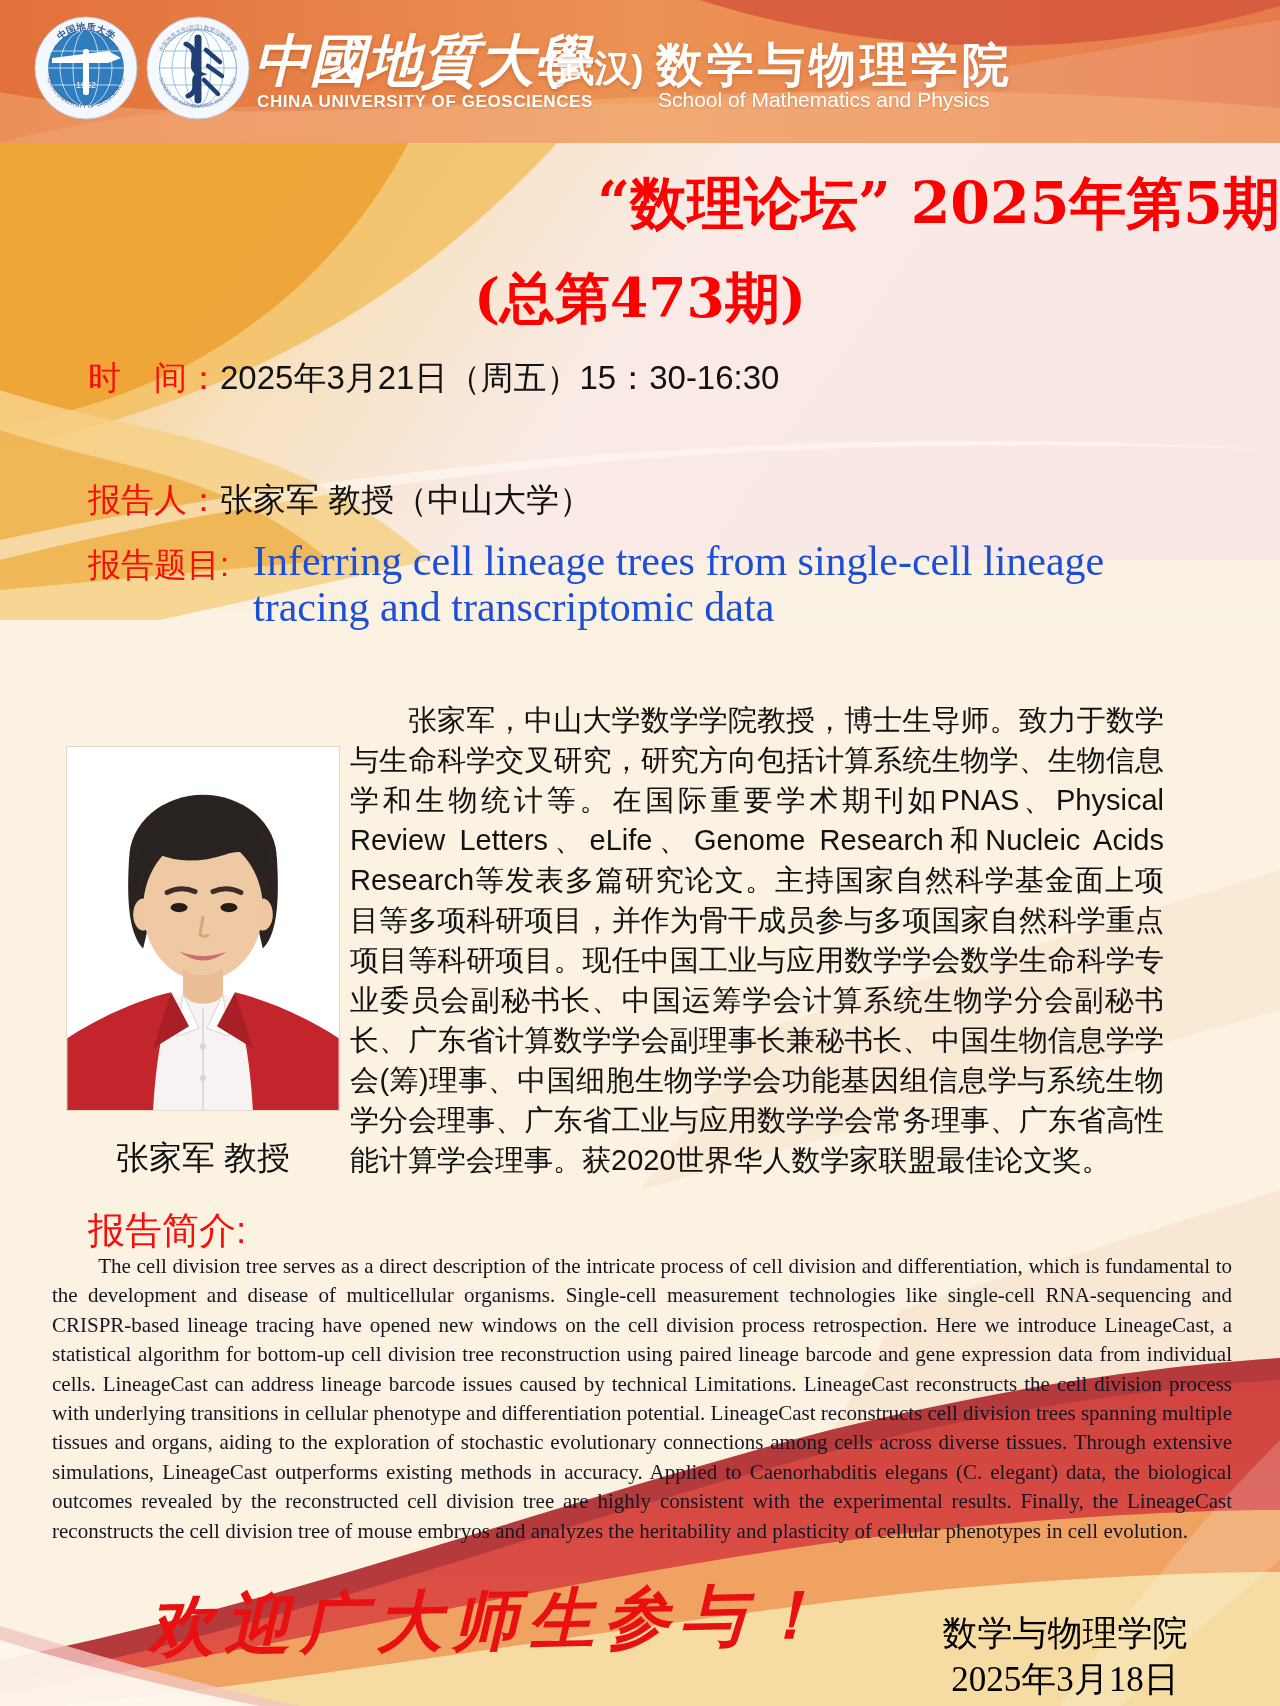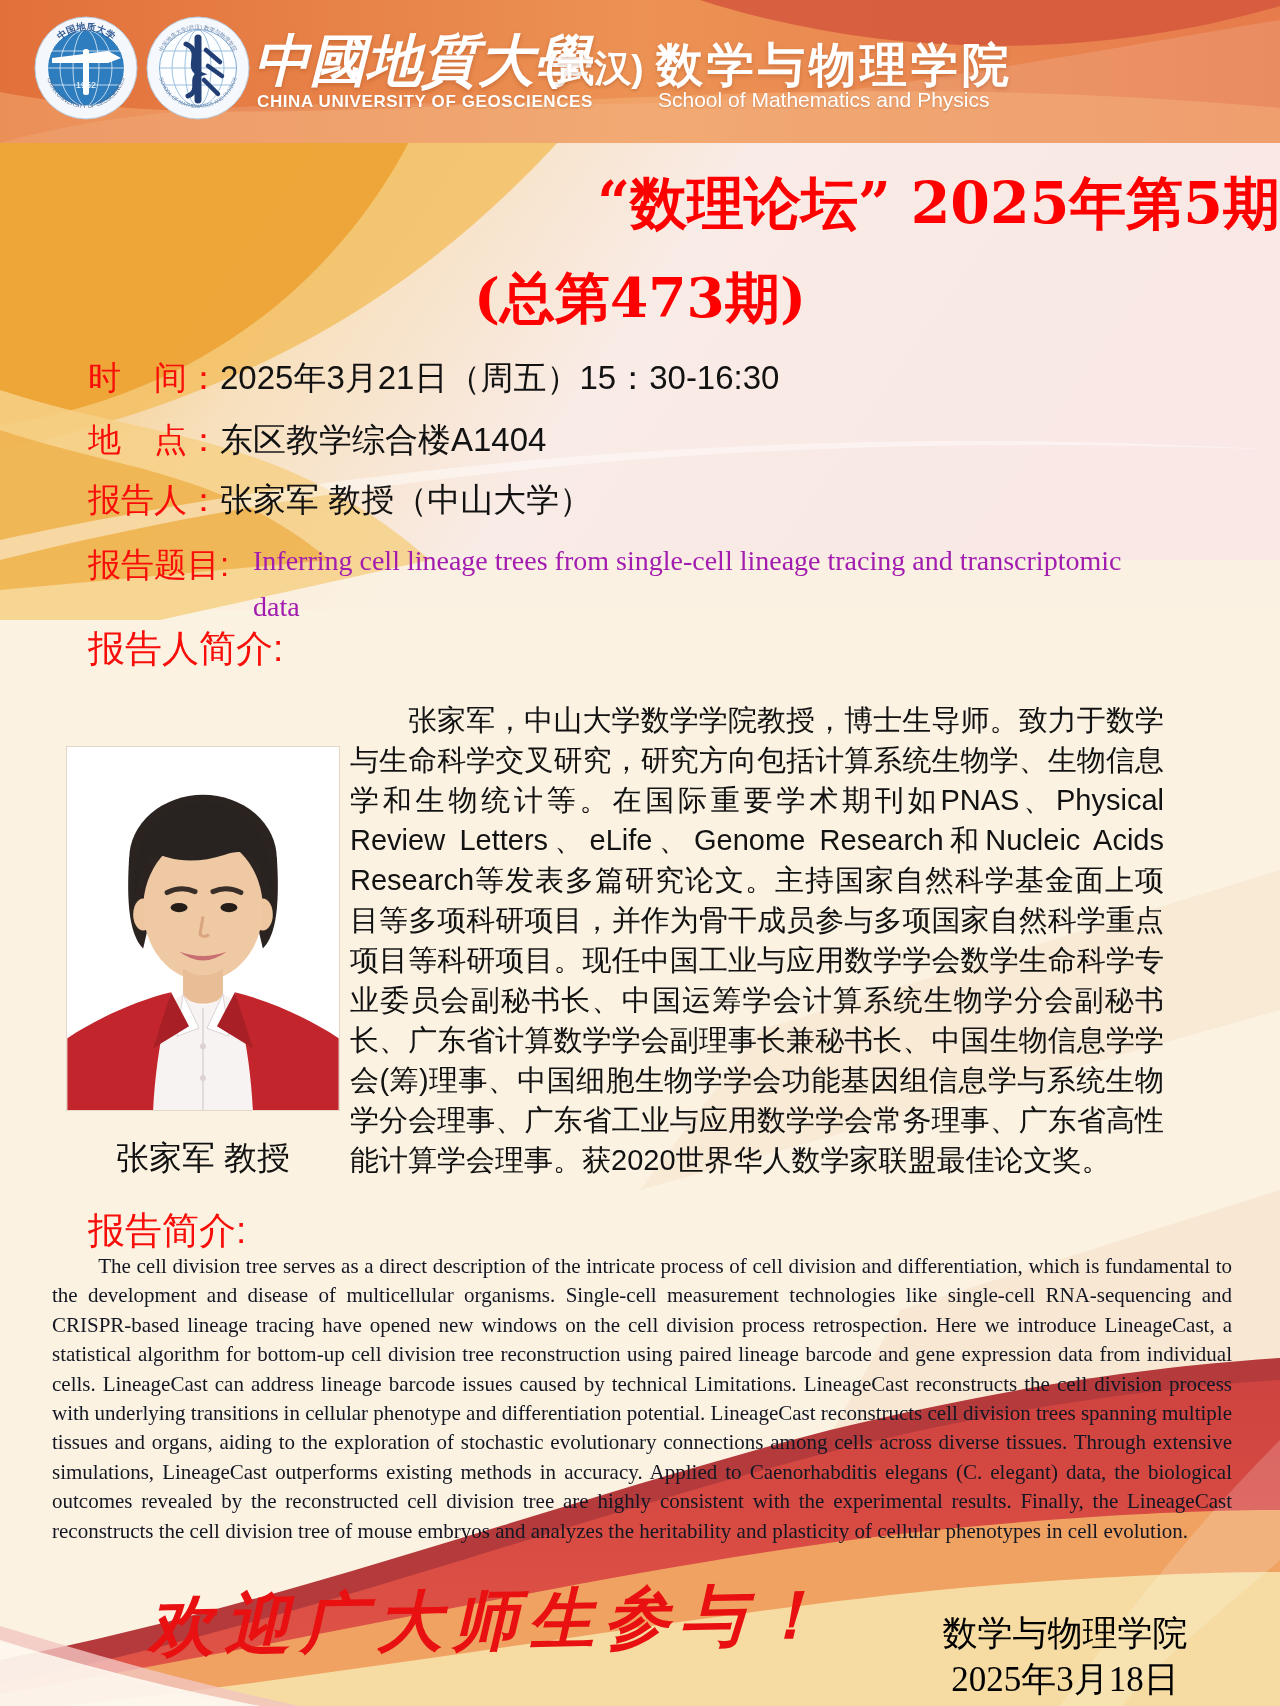--- a/index.html
+++ b/index.html
@@ -23,22 +23,22 @@
   .title1{left:0;top:166px;width:1280px;text-align:right;color:#fe0000;
     font-family:"DejaVu Serif",serif;font-weight:bold;font-size:57px;white-space:nowrap;}
   .title2{left:0;top:262px;width:1280px;text-align:center;color:#fe0000;
     font-family:"DejaVu Serif",serif;font-weight:bold;font-size:55px;white-space:nowrap;}
   
   .row{left:88px;font-size:33px;white-space:nowrap;}
   .lab{color:#f90d09;font-weight:500;}
   .val{color:#121212;font-weight:500;margin-top:44px;}
   .topic-row{left:88px;top:538px;width:1110px;display:flex;align-items:flex-start;}
   .topic-lab{flex:0 0 165px;color:#f90d09;font-weight:500;font-size:33px;padding-top:5px;white-space:nowrap;}
-  .topic-val{width:905px;font-family:"Liberation Serif",serif;font-size:28px;
-    line-height:46px;color:#a21caf;}
+  .topic-val{width:905px;font-family:"Liberation Serif",serif;font-size:42px;
+    line-height:46px;color:#1d4ed8;}
   .sec-head{color:#f90d09;font-weight:500;font-size:37px;white-space:nowrap;}
   
   .photo{left:67px;top:747px;width:272px;height:363px;background:#ffffff;
     box-shadow:0 0 0 1px rgba(190,170,150,.35);}
   .photo svg{display:block;}
   .caption{left:67px;top:1136px;width:272px;text-align:center;font-size:33px;color:#111;font-weight:500;}
   .bio-text{left:350px;top:700px;width:814px;font-size:29px;line-height:40px;
     color:#121212;text-align:justify;text-indent:2em;font-weight:500;}
   
   .abstract{left:52px;top:1252px;width:1180px;font-family:"Liberation Serif",serif;
@@ -161,32 +161,28 @@
   <div class="abs uni-en">CHINA UNIVERSITY OF GEOSCIENCES</div>
   <div class="abs school-zh">数学与物理学院</div>
   <div class="abs school-en">School of Mathematics and Physics</div>
 
   <div class="abs title1">“数理论坛” 2025年第5期</div>
   <div class="abs title2">(总第473期)</div>
 
   <div class="abs row" style="top:356px">
     <span class="lab">时　间：</span><span class="val">2025年3月21日（周五）15：30-16:30</span>
   </div>
-  <div class="abs row" style="top:418px">
-    <span class="lab">地　点：</span><span class="val">东区教学综合楼A1404</span>
-  </div>
   <div class="abs row" style="top:478px">
     <span class="lab">报告人：</span><span class="val">张家军 教授（中山大学）</span>
   </div>
   <div class="abs topic-row">
     <div class="topic-lab">报告题目:</div>
     <div class="topic-val">Inferring cell lineage trees from single-cell lineage tracing and transcriptomic data</div>
   </div>
 
-  <div class="abs sec-head" style="left:88px;top:624px">报告人简介:</div>
 
   <div class="abs photo">
     <svg width="272" height="363" viewBox="0 0 272 364">
       <rect width="272" height="364" fill="#ffffff"></rect>
       <ellipse cx="136" cy="112" rx="74" ry="64" fill="#2a2320"></ellipse>
       <path d="M62,110 C58,170 66,192 76,202 L88,150 Z" fill="#2a2320"></path>
       <path d="M210,110 C214,170 206,192 196,202 L184,150 Z" fill="#2a2320"></path>
       <ellipse cx="76" cy="168" rx="10" ry="16" fill="#eec7a1"></ellipse>
       <ellipse cx="196" cy="168" rx="10" ry="16" fill="#eec7a1"></ellipse>
       <ellipse cx="136" cy="162" rx="60" ry="72" fill="#efc9a3"></ellipse>

